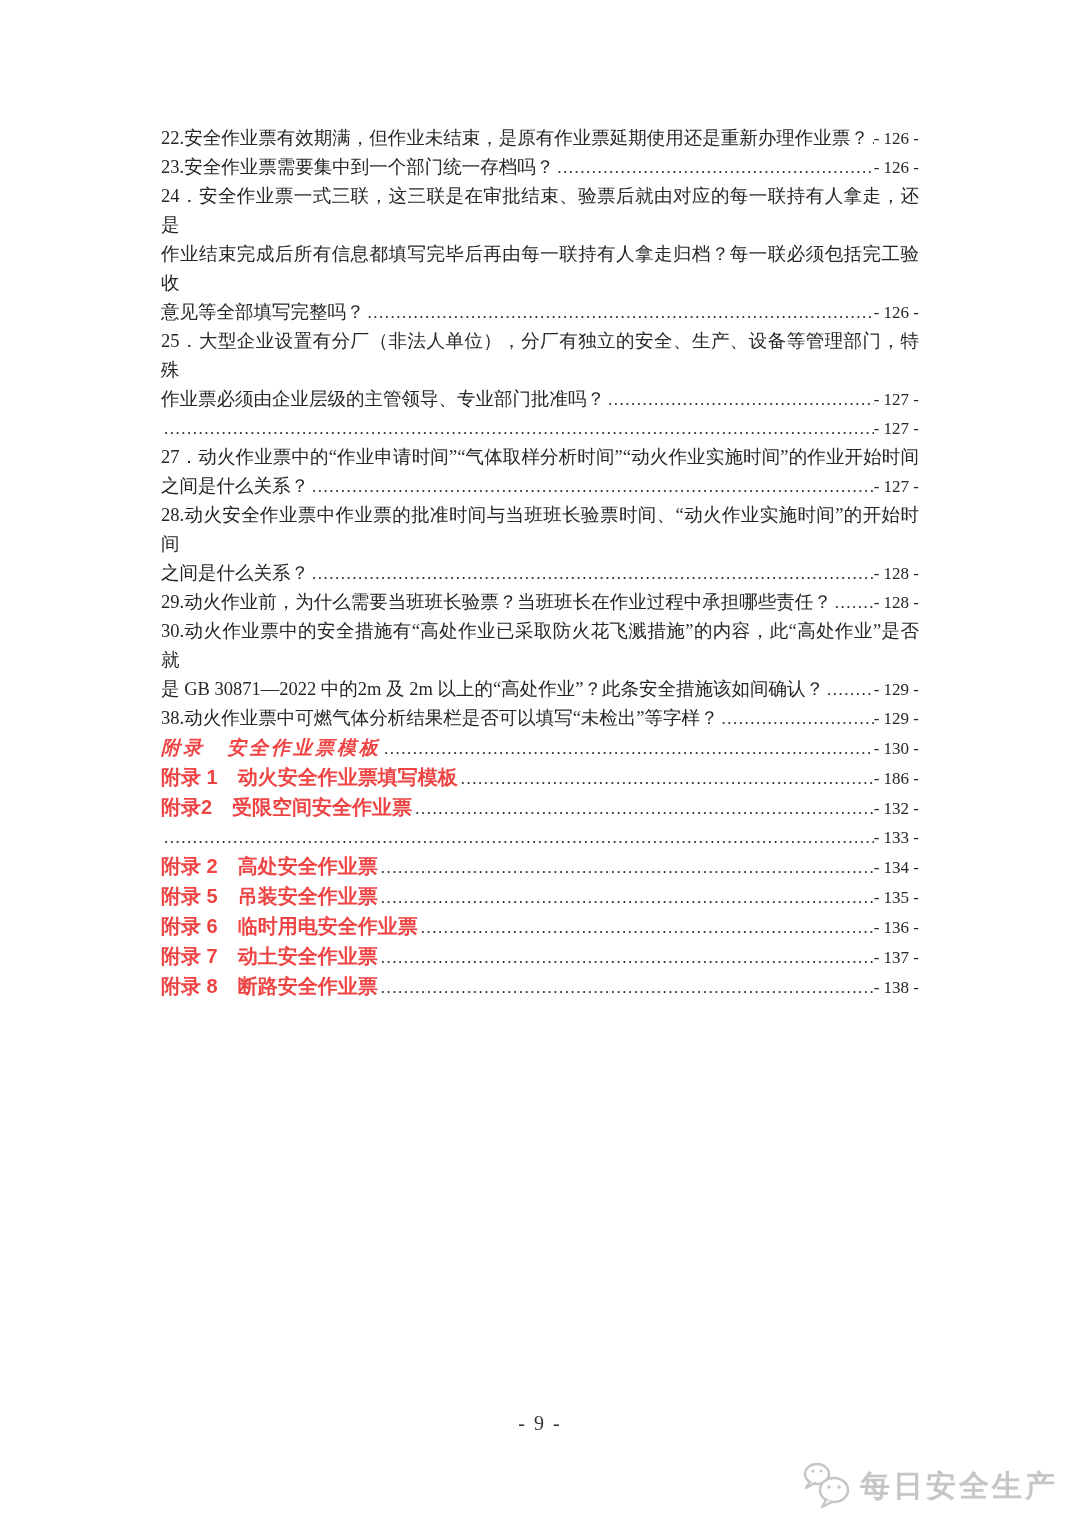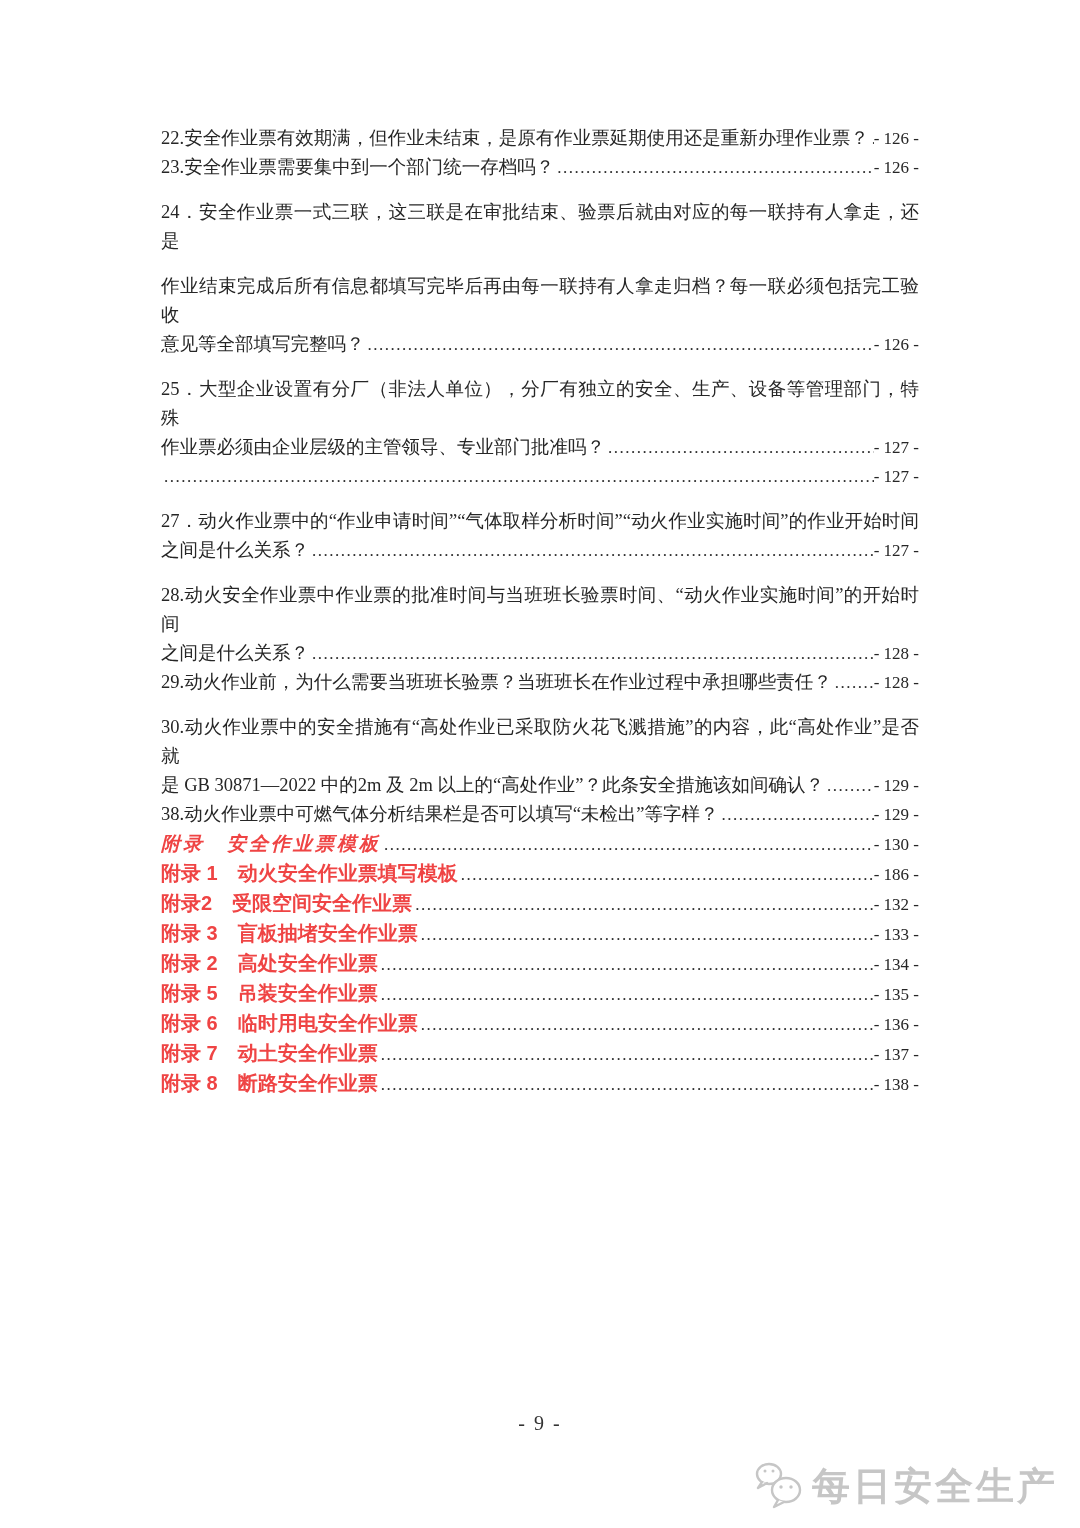--- a/index.html
+++ b/index.html
@@ -13,21 +13,20 @@
   }
   .toc {
     position: absolute;
     left: 161px; top: 124px;
     width: 758px;
   }
   .toc-entry { font-size: 18.5px; line-height: 29px; }
   .toc-line.mid {
     text-align: justify;
     text-align-last: justify;
-    margin-top: 16px;
   }
   .toc-line.last {
     display: flex;
     align-items: baseline;
     text-align: right;
   }
   .toc-line.last .txt { flex: 0 0 auto; white-space: nowrap; }
   .leader {
     flex: 1 1 0;
     min-width: 0;
@@ -74,21 +73,21 @@
   .watermark {
     position: absolute;
     right: 22px; bottom: 16px;
     display: flex;
     align-items: center;
     gap: 7px;
   }
   .watermark-label {
     font-family: "Liberation Sans", "DejaVu Sans", sans-serif;
     font-weight: bold;
-    font-size: 38px;
+    font-size: 30px;
     letter-spacing: 3px;
     color: #c6c6c6;
     text-shadow: 1px 1px 0 #ffffff;
     text-align: right;
   }
   .wechat-icon svg { display: block; }
 </style>
 </head>
 <body>
 
@@ -184,21 +183,20 @@
     </div>
     <div class="toc-entry bold">
       <div class="toc-line last">
         <span class="txt">附录2　受限空间安全作业票</span>
         <span class="leader">................................................................................................................................................................................................................................................</span>
         <span class="pg">- 132 -</span>
       </div>
     </div>
     <div class="toc-entry bold">
       <div class="toc-line last">
-        <span class="txt">附录 3　盲板抽堵安全作业票</span>
         <span class="leader">................................................................................................................................................................................................................................................</span>
         <span class="pg">- 133 -</span>
       </div>
     </div>
     <div class="toc-entry bold">
       <div class="toc-line last">
         <span class="txt">附录 2　高处安全作业票</span>
         <span class="leader">................................................................................................................................................................................................................................................</span>
         <span class="pg">- 134 -</span>
       </div>

